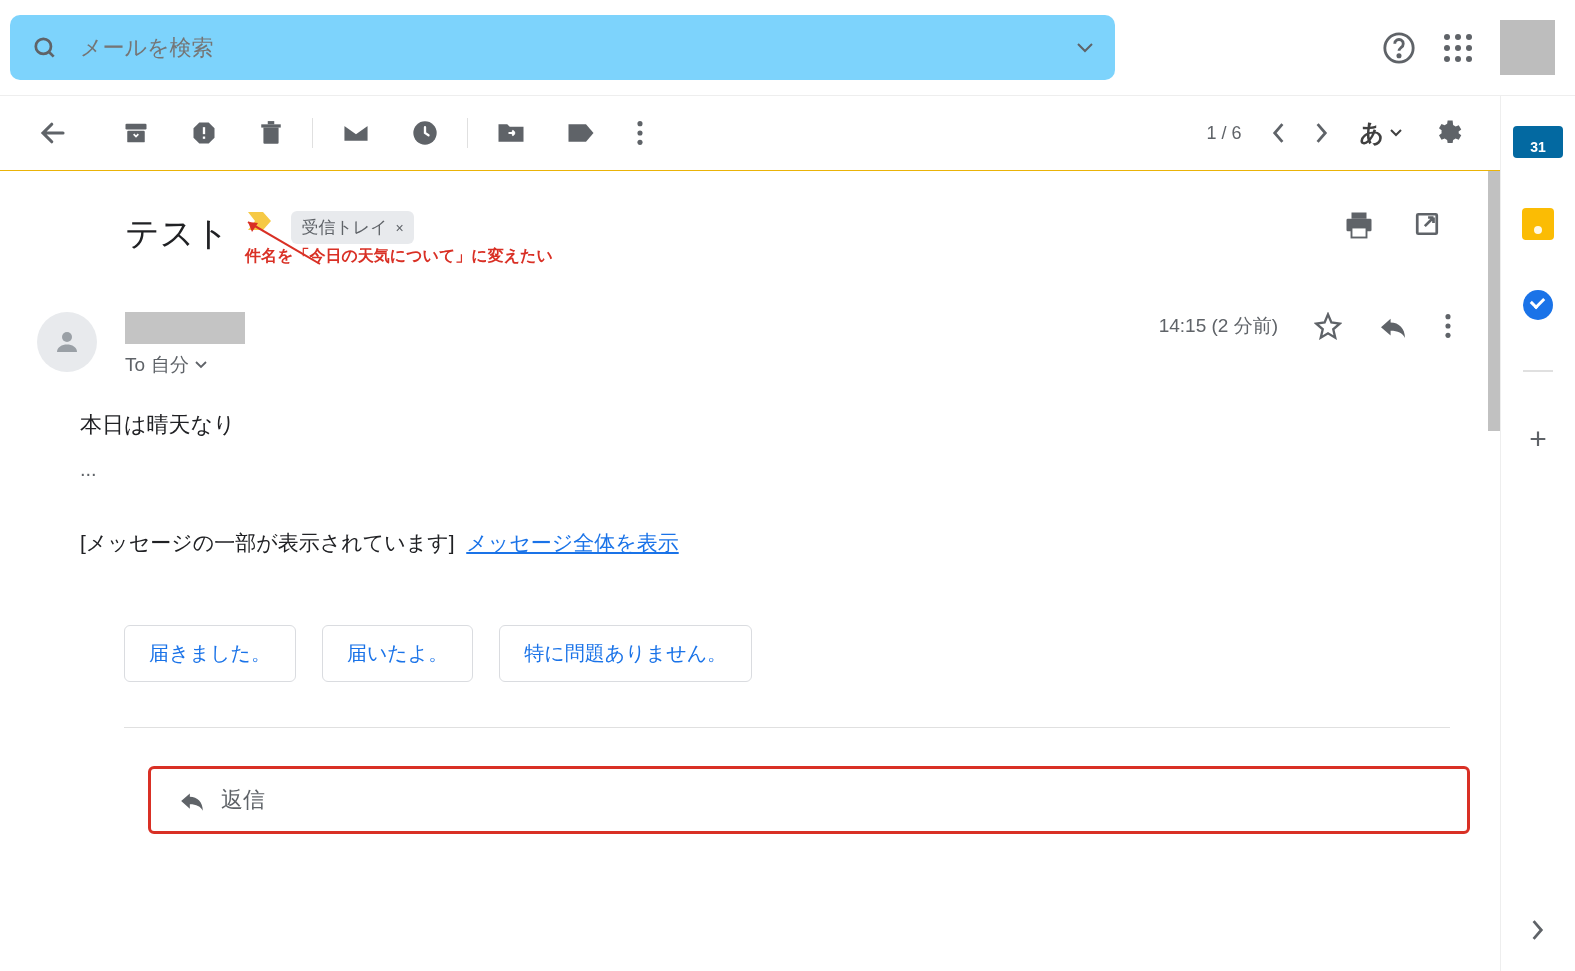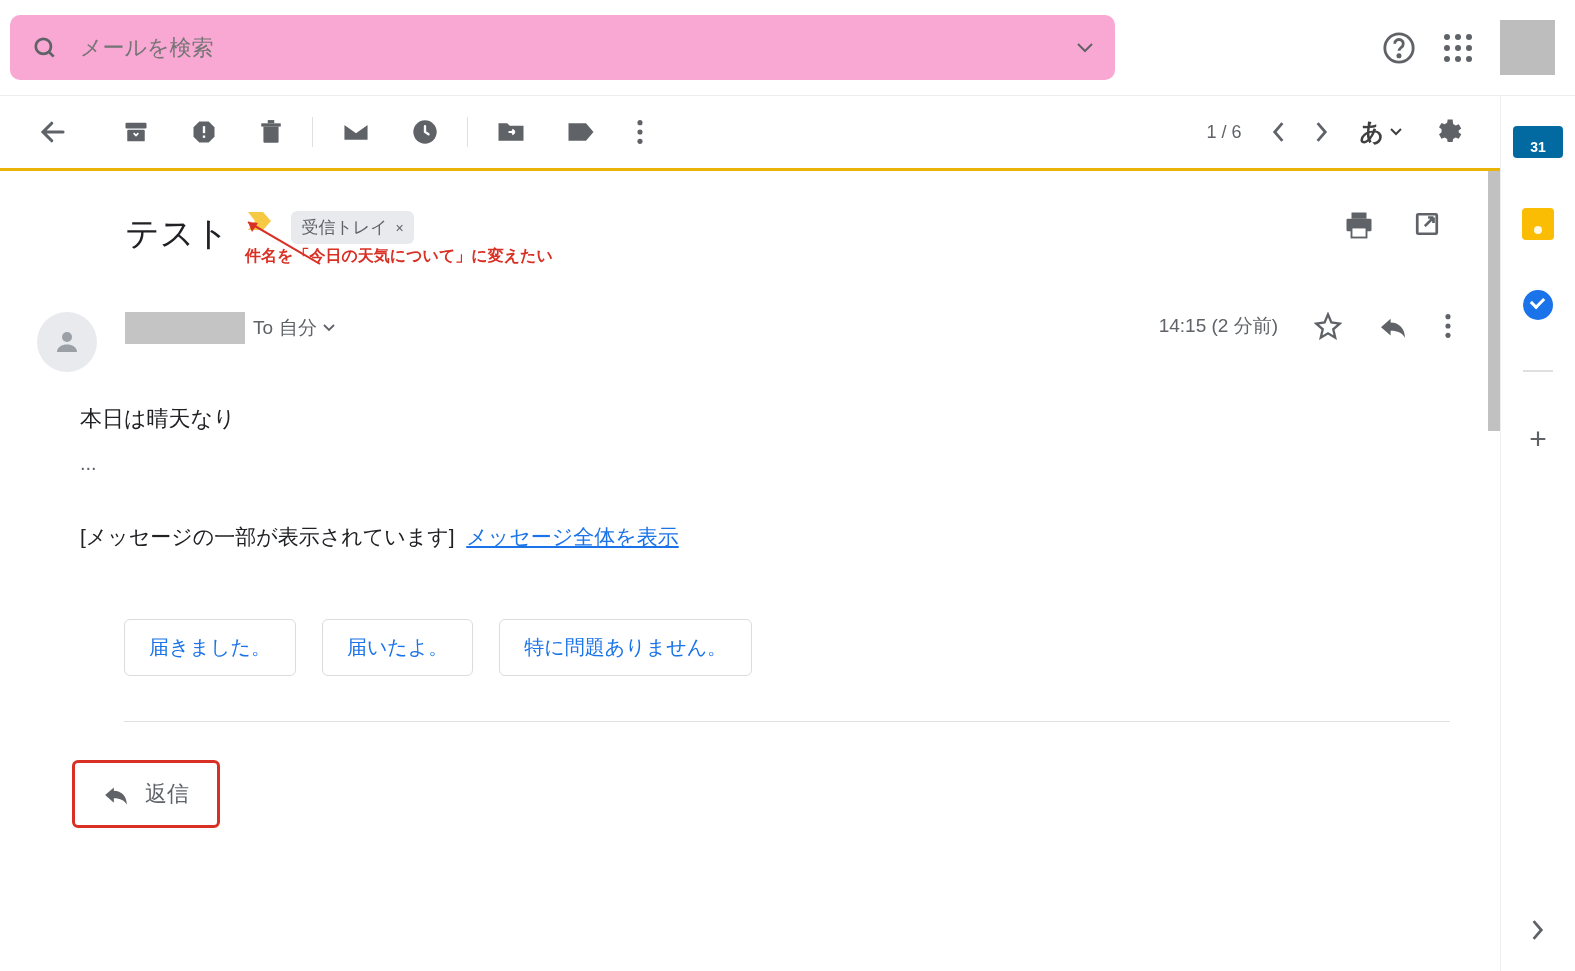--- a/index.html
+++ b/index.html
@@ -1,21 +1,21 @@
 <!DOCTYPE html>
 <html><head>
 <meta charset="utf-8">
 <style>
 * { box-sizing: border-box; margin: 0; padding: 0; font-family: Arial, "Hiragino Sans", "Meiryo", sans-serif; }
 body { background: #fff; color: #202124; width: 1575px; height: 971px; overflow: hidden; }
 
 .layout { display: flex; flex-direction: column; height: 100%; }
 
 .topbar { display: flex; align-items: center; padding: 12px 10px; height: 95px; }
-.search-box { display: flex; align-items: center; background: #f9a8d4; border-radius: 10px; height: 65px; width: 1105px; padding: 0 22px; }
+.search-box { display: flex; align-items: center; background: #7dd3fc; border-radius: 10px; height: 65px; width: 1105px; padding: 0 22px; }
 .search-box .sicon { color: #5f6368; }
 .search-box input { flex: 1; border: none; background: transparent; font-size: 22px; color: #5f6368; margin-left: 22px; outline: none; }
 .search-box .drop { color: #5f6368; }
 .topbar-right { display: flex; align-items: center; gap: 28px; margin-left: auto; padding-right: 10px; }
 .icon-btn { color: #5f6368; cursor: pointer; display: inline-flex; align-items: center; justify-content: center; }
 .apps-grid { width: 28px; height: 28px; display: grid; grid-template-columns: repeat(3,6px); grid-template-rows: repeat(3,6px); gap: 5px; }
 .apps-grid span { background: #5f6368; border-radius: 50%; }
 .avatar-square { width: 55px; height: 55px; background: #bdbdbd; }
 
 .main-row { display: flex; flex: 1; border-top: 1px solid #eee; }
@@ -23,58 +23,58 @@
 .sidepanel { width: 75px; border-left: 1px solid #eee; display: flex; flex-direction: column; align-items: center; padding-top: 30px; gap: 50px; }
 .sidepanel .cal { width: 50px; height: 32px; background: #0369a1; border-radius: 4px; color:#fff; font-size: 14px; font-weight: bold; display:flex; align-items:flex-end; justify-content:center; padding-bottom:3px;}
 .sidepanel .keep { width: 32px; height: 32px; background: #fbbc04; border-radius: 4px; position: relative;}
 .sidepanel .keep::after{content:""; position:absolute; bottom:6px; left:50%; transform:translateX(-50%); width:8px; height:8px; border-radius:50%; background:rgba(255,255,255,0.9);}
 .sidepanel .tasks { width: 30px; height: 30px; background: #1a73e8; border-radius: 50%; position:relative;}
 .sidepanel .tasks::after{content:""; position:absolute; left:8px; top:7px; width:10px; height:6px; border-left:3px solid #fff; border-bottom:3px solid #fff; transform:rotate(-45deg);}
 .sidepanel .hr { width: 30px; height: 2px; background: #e0e0e0; }
 .sidepanel .plus { font-size: 30px; color:#5f6368; font-weight:300;}
 .sidepanel .expand { margin-top:auto; margin-bottom:30px; color:#5f6368;}
 
-.toolbar { display: flex; align-items: center; height: 75px; padding: 0 38px; border-bottom: 3px solid #eab308;}
+.toolbar { display: flex; align-items: center; height: 75px; padding: 0 38px; border-bottom: 1px solid #eab308;}
 .toolbar .tgroup { display: flex; align-items: center; gap: 40px; }
 .toolbar .sep { width: 1px; height: 30px; background: #e0e0e0; margin: 0 28px; }
 .toolbar .ticon { color: #5f6368; }
 .toolbar-right { margin-left: auto; display: flex; align-items: center; gap: 30px; color:#5f6368;}
 .toolbar-right .count { font-size: 18px; color:#5f6368;}
 .toolbar-right .lang { font-size: 24px; font-weight:bold; color:#404040; display:flex; align-items:center; gap:6px;}
 
 .content { padding: 40px 30px 30px 30px; position: relative; flex:1;}
 .subject-row { display:flex; align-items:flex-start; gap:18px; margin-bottom: 20px; margin-left: 95px;}
 .subject { font-size: 34px; color:#202124; font-weight:400;}
 .label-chip { background:#e8eaed; color:#5f6368; border-radius:6px; padding:5px 10px; font-size:17px; display:inline-flex; align-items:center; gap:8px;}
 .label-chip .x { font-size:14px;}
 .subject-actions { margin-left:auto; display:flex; gap:40px; color:#5f6368; padding-right: 30px;}
 
 .annotation { position:absolute; left: 245px; top: 75px; }
 .annotation-text { color:#d93025; font-size:16px; font-weight:bold;}
 .annotation-arrow { position:absolute; left: -5px; top: -32px;}
 
 .sender-row { display:flex; align-items:flex-start; margin-top: 55px; margin-left: 7px;}
 .avatar-circle { width: 60px; height:60px; border-radius:50%; background:#e8eaed; display:flex; align-items:center; justify-content:center; color:#9aa0a6;}
-.sender-info { margin-left: 28px; display:flex; flex-direction:row; gap:8px;}
+.sender-info { margin-left: 28px; display:flex; flex-direction:column; gap:8px;}
 .sender-name-blur { width: 120px; height:32px; background:#c4c4c4;}
 .to-line { color:#5f6368; font-size:19px; display:flex; align-items:center; gap:6px;}
 .meta-right { margin-left:auto; display:flex; align-items:center; gap:36px; color:#5f6368; font-size:19px; padding-right:18px;}
 
 .body-area { margin-left: 50px; margin-top: 32px;}
 .body-text { font-size:22px; color:#202124;}
 .ellipsis { margin-top: 18px; color:#5f6368; font-size:20px;}
 .clipped { margin-top: 48px; font-size:21px; color:#202124;}
 .clipped a { color:#1a73e8; text-decoration:underline;}
 
 .smart-replies { display:flex; gap:26px; margin-left:94px; margin-top: 68px;}
 .smart-reply { border:1px solid #dadce0; border-radius:6px; padding: 14px 24px; color:#1a73e8; font-size:20px; cursor:pointer;}
 
 .divider { height:1px; background:#e0e0e0; margin: 45px 20px 0 94px;}
 
-.action-btns { display:flex; gap:20px; margin-left:42px; margin-top:38px;}
+.action-btns { display:flex; gap:20px; margin-left:118px; margin-top:38px;flex-direction:column;}
 .action-btn { border:1px solid #dadce0; border-radius:6px; padding:16px 28px; display:flex; align-items:center; gap:16px; font-size:22px; color:#5f6368; cursor:pointer;}
 .action-btn.highlighted { border:3px solid #d93025;}
 
 .scrollthumb { position:absolute; right:0; top:0; width:12px; height:260px; background:#c1c1c1;}
 
 svg { display:block; }
 </style>
 </head>
 <body>
 

